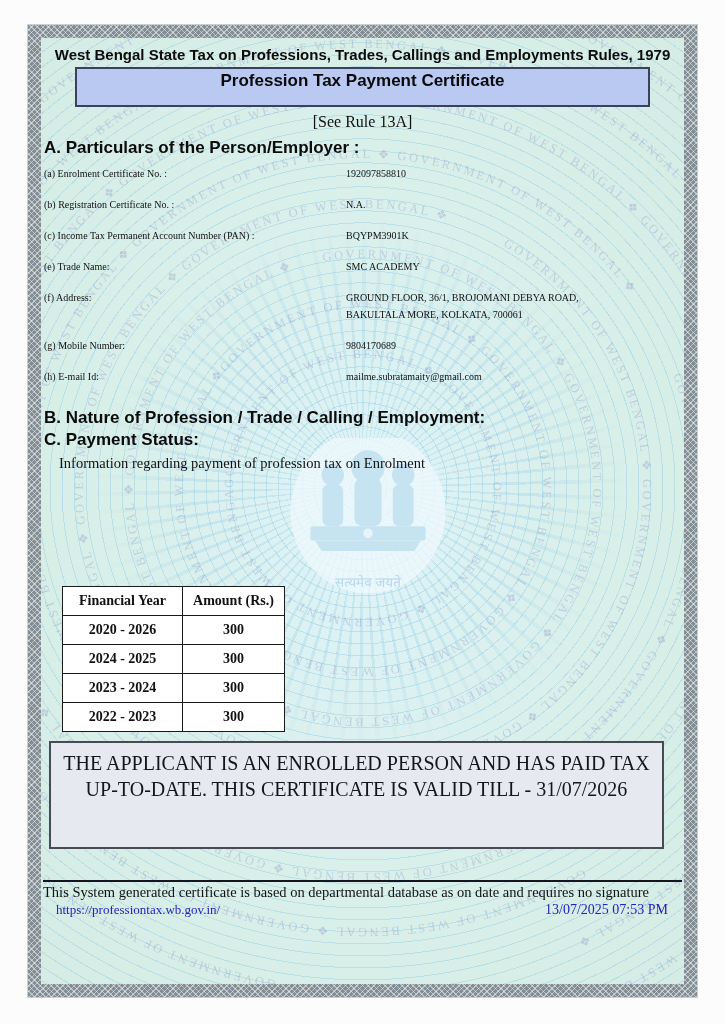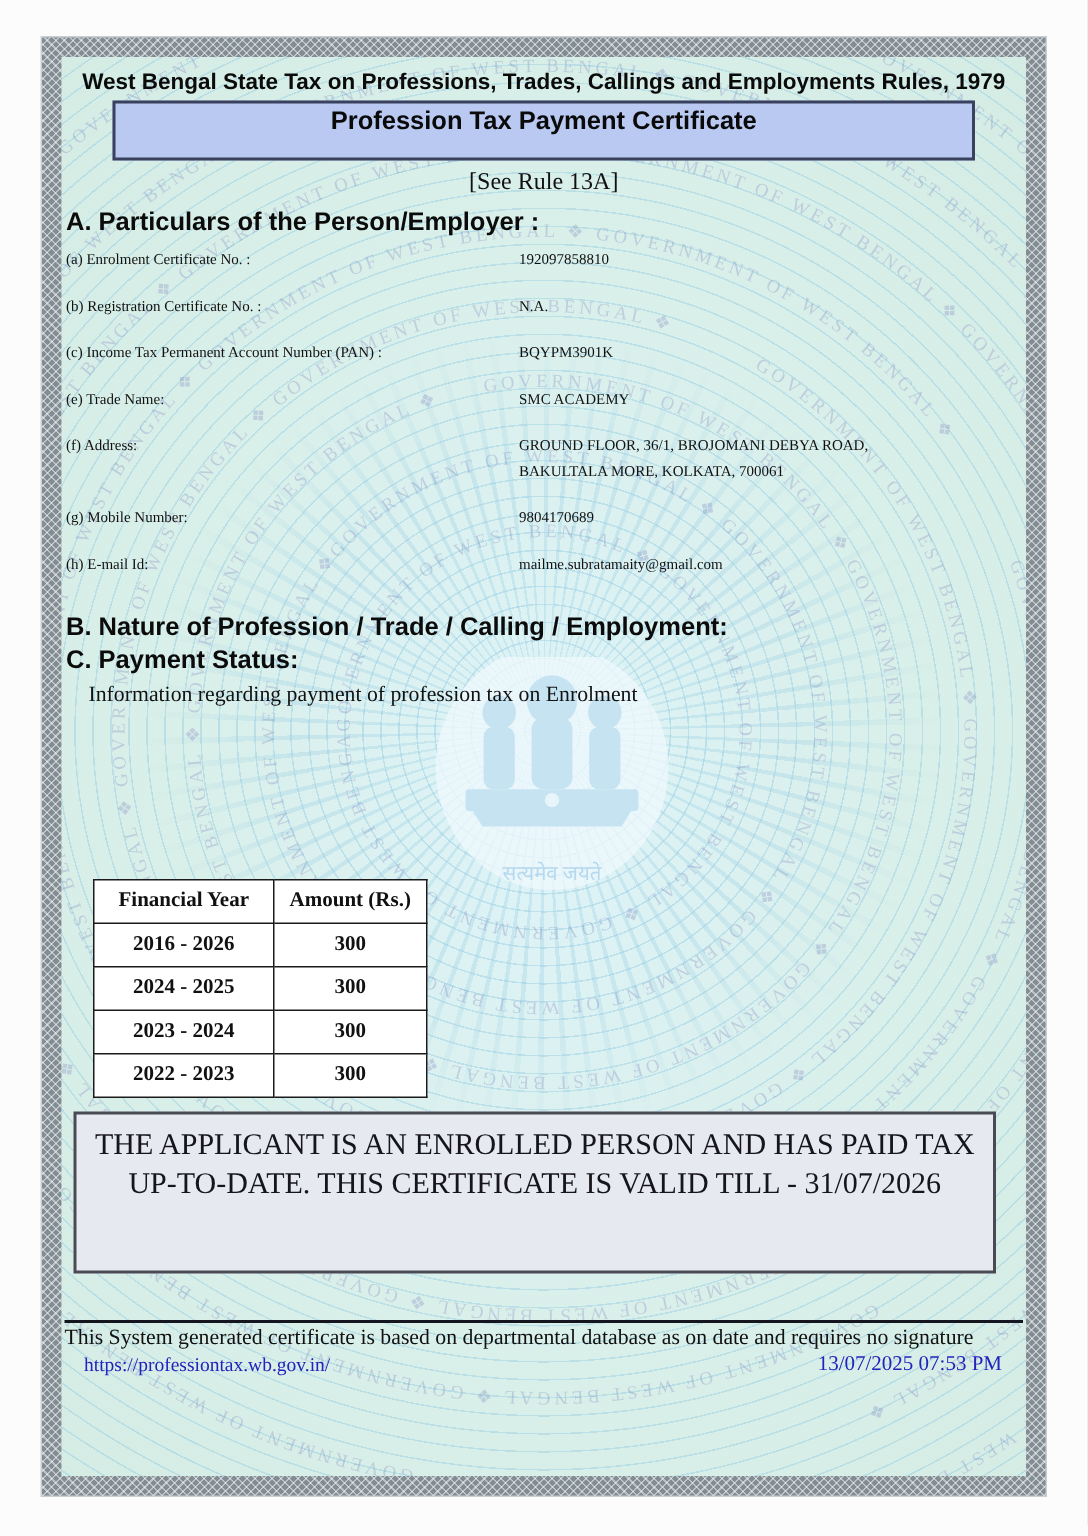--- a/index.html
+++ b/index.html
@@ -218,21 +218,21 @@
 
         <table class="pay-table">
           <thead>
             <tr>
               <th>Financial Year</th>
               <th>Amount (Rs.)</th>
             </tr>
           </thead>
           <tbody>
             <tr>
-              <td>2016 - 2026</td>
+              <td>2020 - 2026</td>
               <td>300</td>
             </tr>
             <tr>
               <td>2024 - 2025</td>
               <td>300</td>
             </tr>
             <tr>
               <td>2023 - 2024</td>
               <td>300</td>
             </tr>

